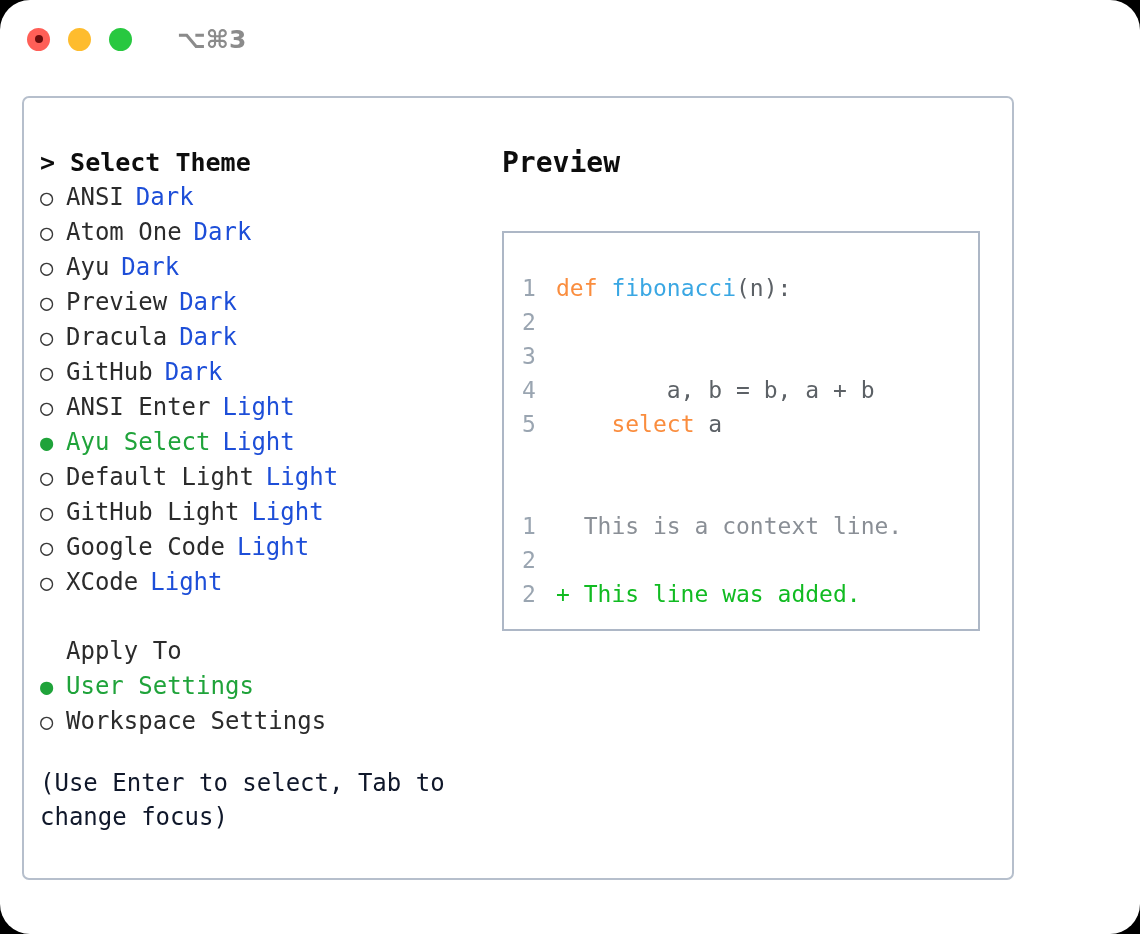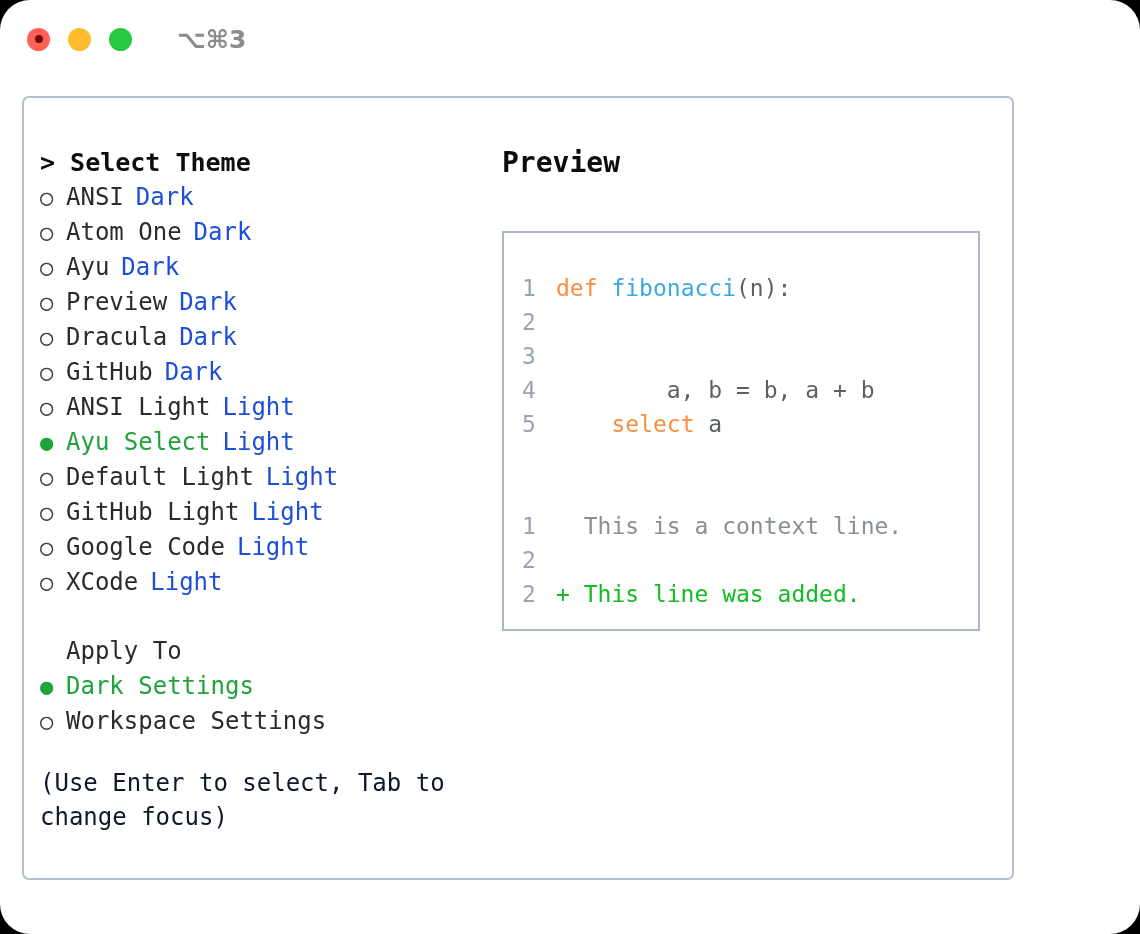--- a/index.html
+++ b/index.html
@@ -195,33 +195,33 @@
 
       <div class="col-left">
         <div class="section-title">&gt; Select Theme</div>
         <div id="theme-list">
             <div class="row"><span class="marker">○</span><span class="row-label">ANSI</span><span class="row-tag">Dark</span></div>
             <div class="row"><span class="marker">○</span><span class="row-label">Atom One</span><span class="row-tag">Dark</span></div>
             <div class="row"><span class="marker">○</span><span class="row-label">Ayu</span><span class="row-tag">Dark</span></div>
             <div class="row"><span class="marker">○</span><span class="row-label">Preview</span><span class="row-tag">Dark</span></div>
             <div class="row"><span class="marker">○</span><span class="row-label">Dracula</span><span class="row-tag">Dark</span></div>
             <div class="row"><span class="marker">○</span><span class="row-label">GitHub</span><span class="row-tag">Dark</span></div>
-            <div class="row"><span class="marker">○</span><span class="row-label">ANSI Light</span><span class="row-tag">Light</span></div>
+            <div class="row"><span class="marker">○</span><span class="row-label">ANSI Enter</span><span class="row-tag">Light</span></div>
             <div class="row is-selected"><span class="marker selected">●</span><span class="row-label">Ayu Select</span><span class="row-tag">Light</span></div>
             <div class="row"><span class="marker">○</span><span class="row-label">Default Light</span><span class="row-tag">Light</span></div>
             <div class="row"><span class="marker">○</span><span class="row-label">GitHub Light</span><span class="row-tag">Light</span></div>
             <div class="row"><span class="marker">○</span><span class="row-label">Google Code</span><span class="row-tag">Light</span></div>
             <div class="row"><span class="marker">○</span><span class="row-label">XCode</span><span class="row-tag">Light</span></div>
           </div>
 
         <div class="group-gap"></div>
 
         <div id="apply-to-block">
             <div class="row"><span class="marker blank">○</span><span class="row-label">Apply To</span></div>
-            <div class="row is-selected"><span class="marker selected">●</span><span class="row-label">Dark Settings</span></div>
+            <div class="row is-selected"><span class="marker selected">●</span><span class="row-label">User Settings</span></div>
             <div class="row"><span class="marker">○</span><span class="row-label">Workspace Settings</span></div>
           </div>
 
         <div class="hint">(Use Enter to select, Tab to change focus)</div>
       </div>
 
       <div class="col-right">
         <div class="preview-title">Preview</div>
         <div class="code-box">
           <div id="code-lines">

